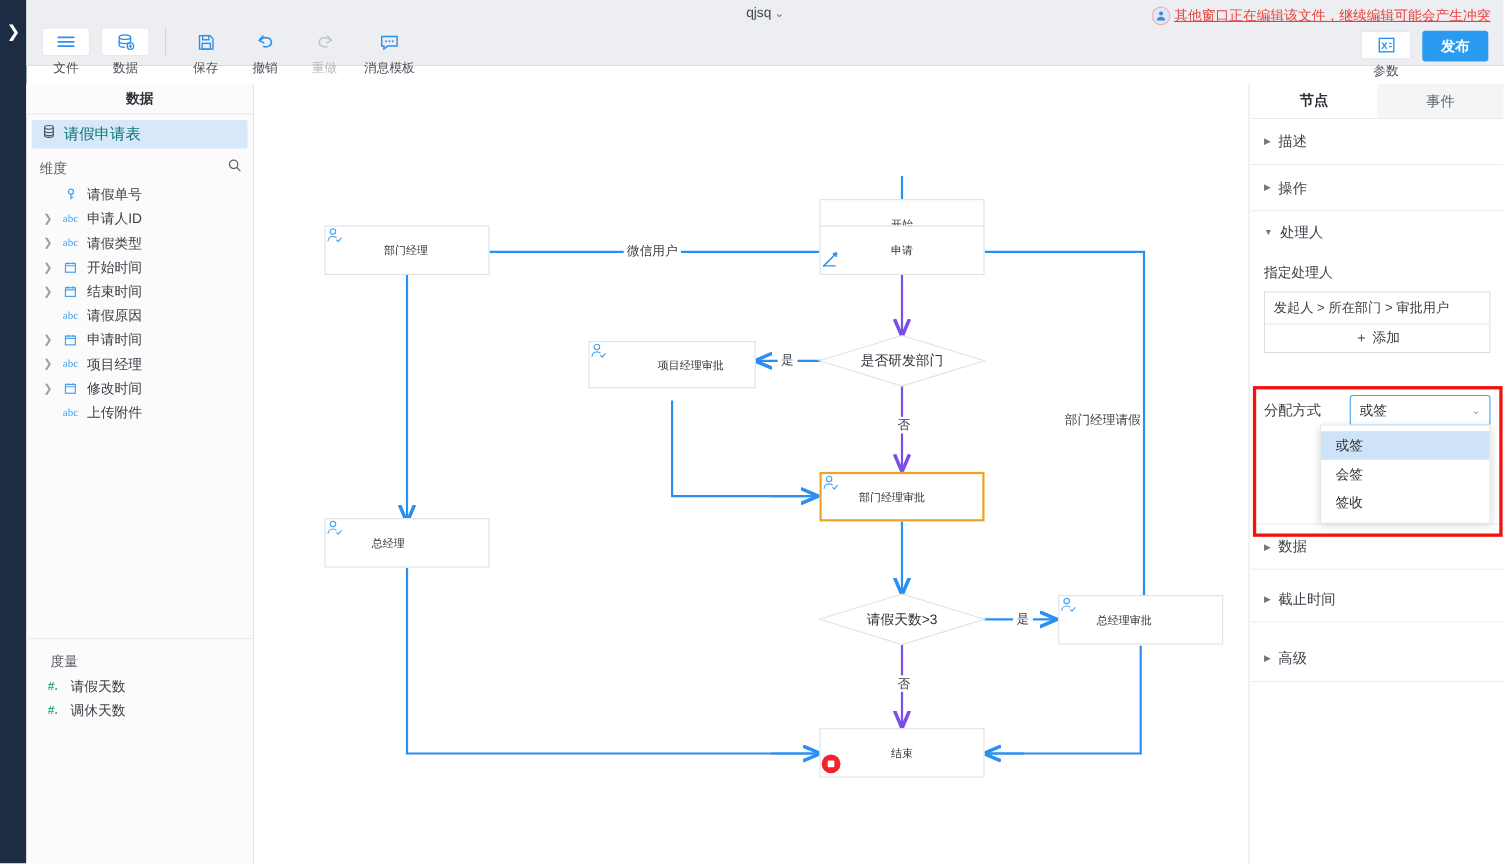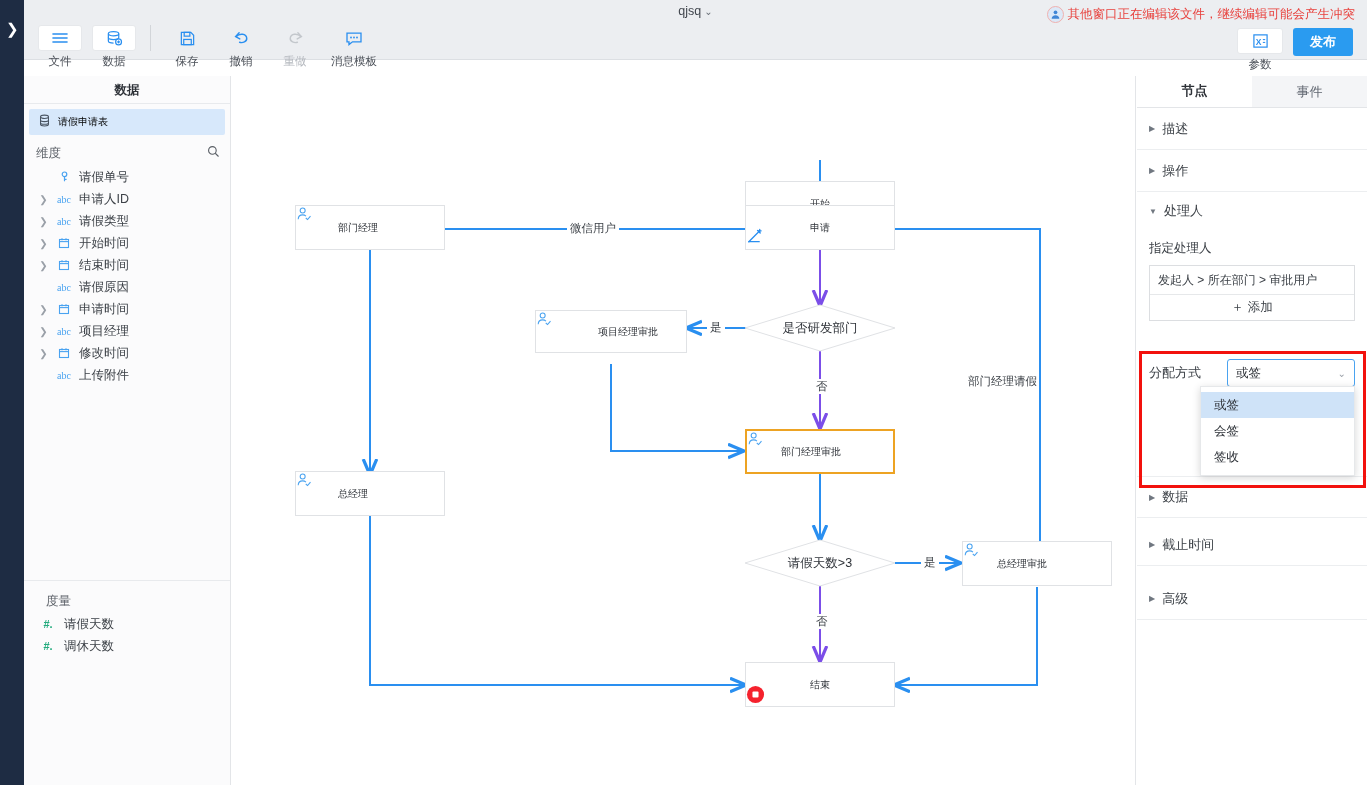--- a/index.html
+++ b/index.html
@@ -51,21 +51,21 @@
   .tool-btn .lbl { font-size: 11.5px; color: #4a4f57; margin-top: 3px; white-space: nowrap; }
   .tool-btn.disabled .lbl { color: #b4b8be; }
   .tool-sep {
     width: 1px; height: 26px; background: #d2d5d9; margin: 0 10px 0 8px;
     align-self: flex-start;
   }
 
   .warn {
     position: absolute; right: 12px; top: 6px;
     display: flex; align-items: center; gap: 4px;
-    font-size: 12.5px; color: #e8413d; white-space: nowrap;
+    font-size: 12.5px; color: #e8413d; white-space: nowrap; text-decoration: underline;
   }
   .warn-ico {
     width: 17px; height: 17px; border-radius: 50%;
     border: 1.5px solid #f0b0ae; background: #dce9f8;
     display: flex; align-items: center; justify-content: center;
     flex: none;
   }
   .warn-ico svg { display:block; }
 
   .topright-actions {
@@ -91,21 +91,21 @@
   .dp-title {
     height: 28px; line-height: 28px; text-align: center;
     font-size: 12.5px; color: #2e3238; font-weight: bold;
     border-bottom: 1px solid #e8eaed; background: #fbfbfc;
   }
   .dp-table {
     margin: 5px 5px 0 5px; height: 26px; background: #d7e8fb;
     display: flex; align-items: center; gap: 7px; padding-left: 9px;
     border-radius: 2px; cursor: pointer;
   }
-  .dp-table .tlbl { font-size: 10px; color: #000000; }
+  .dp-table .tlbl { font-size: 14px; color: #0f766e; }
   .dp-sec {
     margin-top: 7px; padding: 0 10px 0 12px; height: 22px;
     display: flex; align-items: center; justify-content: space-between;
   }
   .dp-sec .stit { font-size: 12.5px; color: #5a5f66; }
   .dp-list { padding-top: 2px; }
   .dp-item {
     height: 22px; display: flex; align-items: center; padding-left: 14px;
     font-size: 12.5px; color: #3c4147; cursor: pointer; gap: 5px;
   }
@@ -529,21 +529,21 @@
               <line x1="3" y1="14.5" x2="14" y2="14.5"></line>
               <line x1="12.2" y1="2.5" x2="15" y2="5.3"></line>
               <line x1="14.5" y1="1.5" x2="14.5" y2="4.5"></line>
               <line x1="13" y1="3" x2="16" y2="3"></line>
             </g>
           </svg>
       </span>
       <span class="ntx">申请</span>
     </div>
 
-    <div class="node" style="left:64px; top:129px; width:150px; height:45px; padding-left:4px;">
+    <div class="node" style="left:64px; top:129px; width:150px; height:45px; padding-left:15px;">
       <span class="nic">
         <svg width="16" height="16" viewBox="0 0 18 18">
             <g stroke="#4aa3f0" stroke-width="1.2" fill="none">
               <circle cx="7.5" cy="5" r="2.8"></circle>
               <path d="M2.5 15c0-3 2.2-5 5-5 1.5 0 2.8.5 3.7 1.4"></path>
               <path d="M11 13.5l2 1.8 3.3-4"></path>
             </g>
           </svg>
       </span>
       <span class="ntx">部门经理</span>

